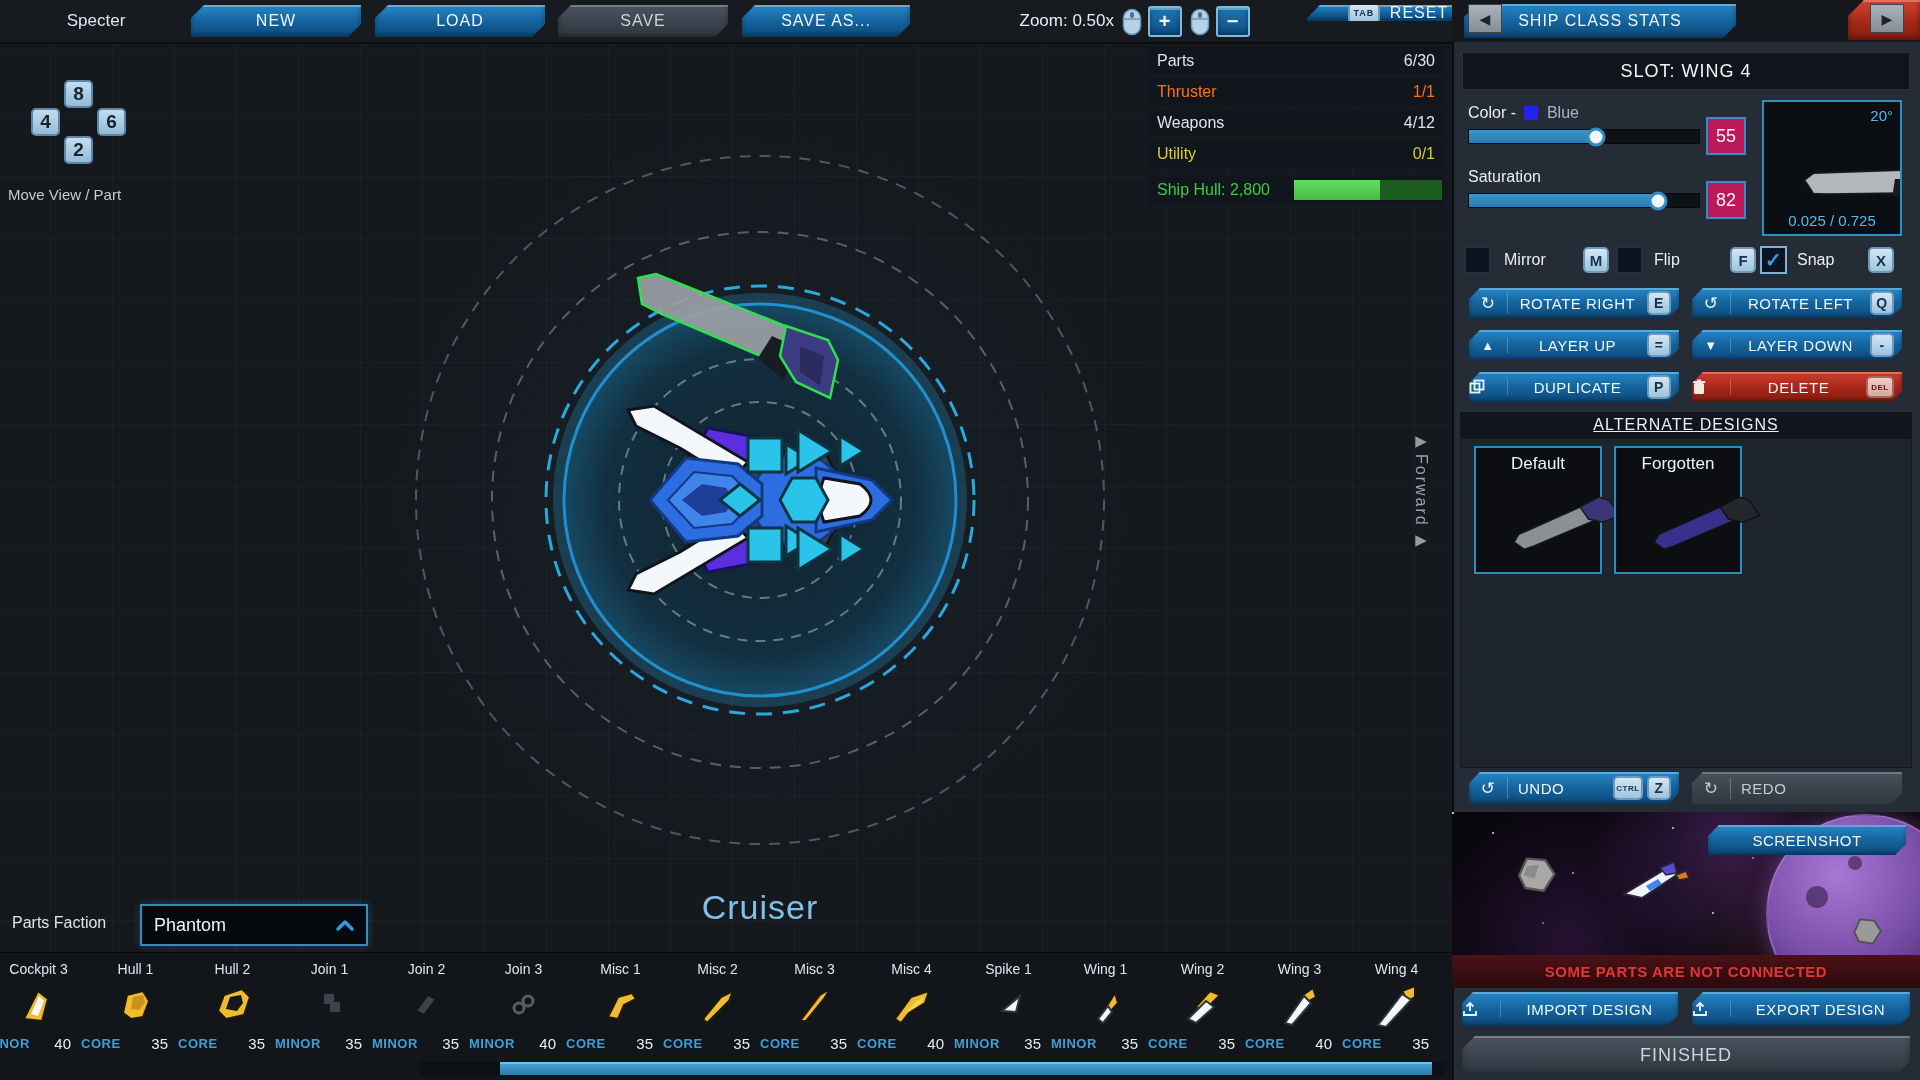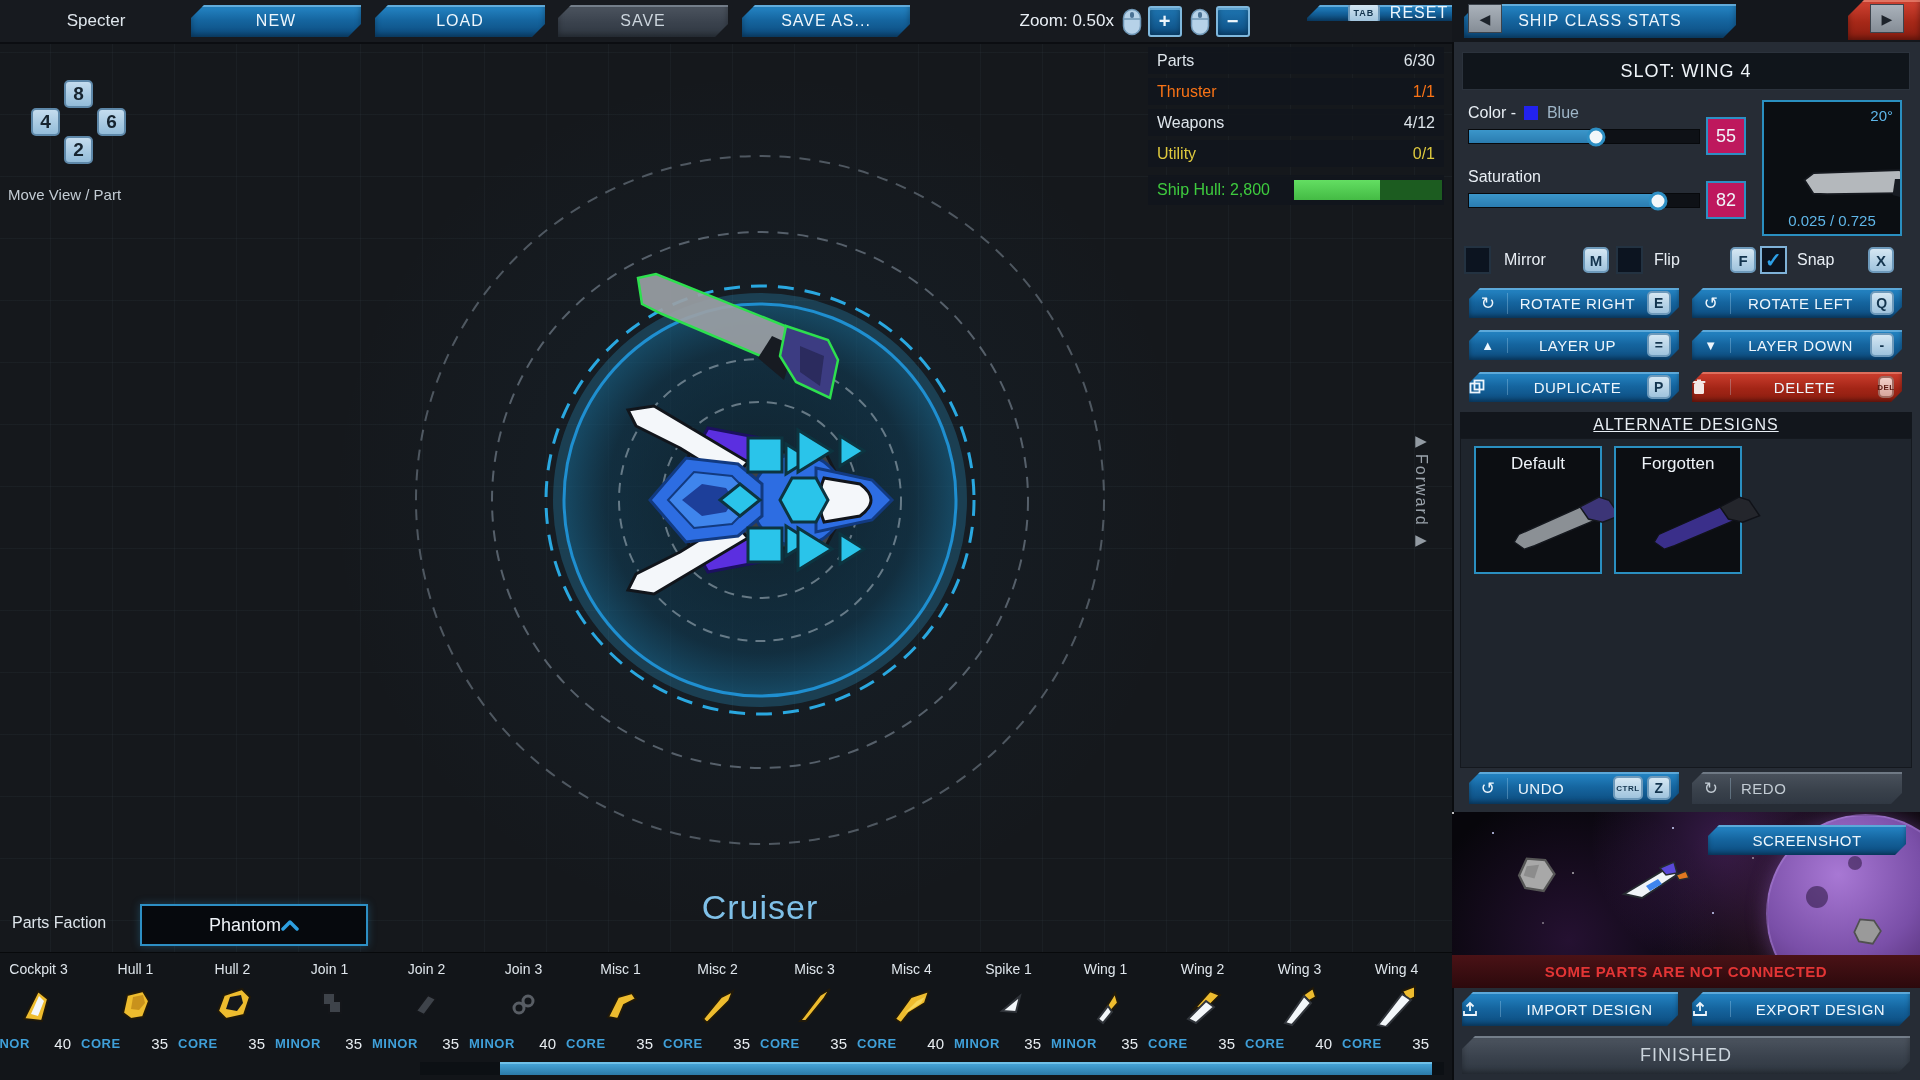--- a/index.html
+++ b/index.html
@@ -53,22 +53,22 @@
   
   svg{display:block;}
   #forward{left:1408px;top:432px;width:26px;display:flex;flex-direction:column;align-items:center;gap:4px;
            color:#939ba3;font-size:15px;}
   #forward .vtxt{writing-mode:vertical-rl;letter-spacing:2px;color:#9aa2aa;font-size:16px;}
   #classname{left:640px;top:888px;width:240px;text-align:center;font-size:34px;color:#7fc0e8;letter-spacing:1px;}
 
   
   #factionlabel{left:12px;top:914px;font-size:16px;color:#dde4ea;}
   #factiondd{left:140px;top:904px;width:228px;height:42px;background:#06090d;border:2px solid #2d8fc4;
-             box-sizing:border-box;display:flex;align-items:center;justify-content:center;
-             padding:0 28px;cursor:pointer;box-shadow:0 0 8px rgba(45,143,196,.35);}
+             box-sizing:border-box;display:flex;align-items:center;justify-content:space-between;
+             padding:0 12px;cursor:pointer;box-shadow:0 0 8px rgba(45,143,196,.35);}
   #factiondd span{font-size:18px;color:#eef3f8;}
 
   
   #partsbar{left:0;top:952px;width:1452px;height:128px;background:#121519;border-top:1px solid #07090b;overflow:hidden;}
   #partsrow{position:absolute;left:-10px;top:0;display:flex;}
   .part-item{width:97px;height:110px;position:relative;cursor:pointer;flex:none;}
   .part-cat{position:absolute;top:8px;width:100%;text-align:center;font-size:14px;color:#dfe6ec;white-space:nowrap;}
   .part-ico{position:absolute;top:30px;left:26px;width:44px;height:44px;}
   .ptype{position:absolute;left:-6px;bottom:12px;font-size:13px;font-weight:bold;color:#3f9fd8;letter-spacing:.5px;}
   .pprice{position:absolute;right:16px;bottom:11px;font-size:15px;color:#e8edf1;}
@@ -559,21 +559,21 @@
   </div>
   <div class="pbtn redb" style="left:1692px;top:372px;width:210px;height:30px">
     <span class="ic">
       <svg width="14" height="16" viewBox="0 0 14 16">
           <rect x="2" y="4" width="10" height="11" rx="1.5" fill="#f4e8e6"></rect>
           <rect x="0.5" y="2" width="13" height="2" rx="1" fill="#f4e8e6"></rect>
           <rect x="5" y="0.5" width="4" height="2" fill="#f4e8e6"></rect>
         </svg>
     </span>
     <span class="lbl">DELETE</span>
-    <span class="keycap kright" style="width:16px;height:22px;font-size:8px;background:linear-gradient(180deg,#f2cfc8,#d8a69e);border-color:#a06a60;color:#5a1810">DEL</span>
+    <span class="keycap kright" style="width:28px;height:22px;font-size:8px;background:linear-gradient(180deg,#f2cfc8,#d8a69e);border-color:#a06a60;color:#5a1810">DEL</span>
   </div>
 
   <div id="altheader" class="abs">ALTERNATE DESIGNS</div>
   <div id="altarea" class="abs">
     <div class="designcard" style="left:13px">
       <div class="dtitle">Default</div>
       <svg style="position:absolute;left:14px;top:26px;transform:rotate(-46deg) scale(.48);transform-origin:30% 50%" width="210" height="135" viewBox="0 0 210 135">
         <polygon points="6,10 24,6 158,60 166,76 152,98 30,46 10,36" fill="#8b9095" stroke="#15181e" stroke-width="3"></polygon>
         <polygon points="154,58 196,72 206,92 198,130 164,114 148,88" fill="#3c3577" stroke="#15181e" stroke-width="3"></polygon>
       </svg>

